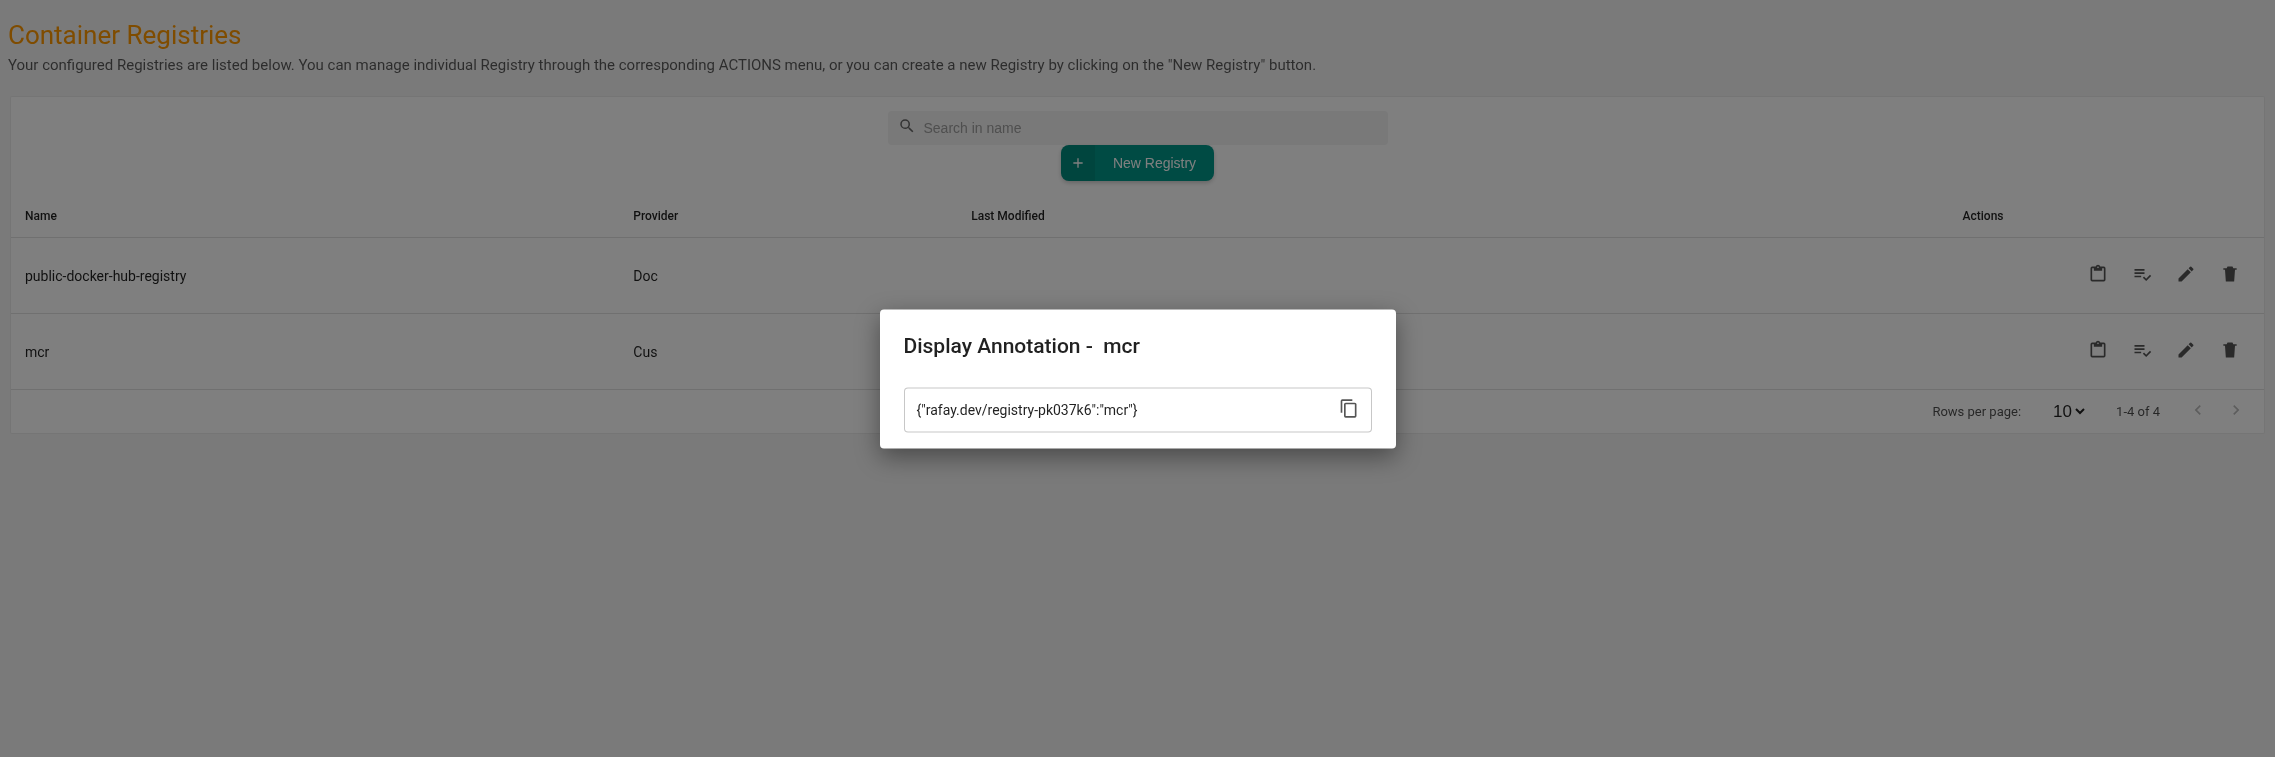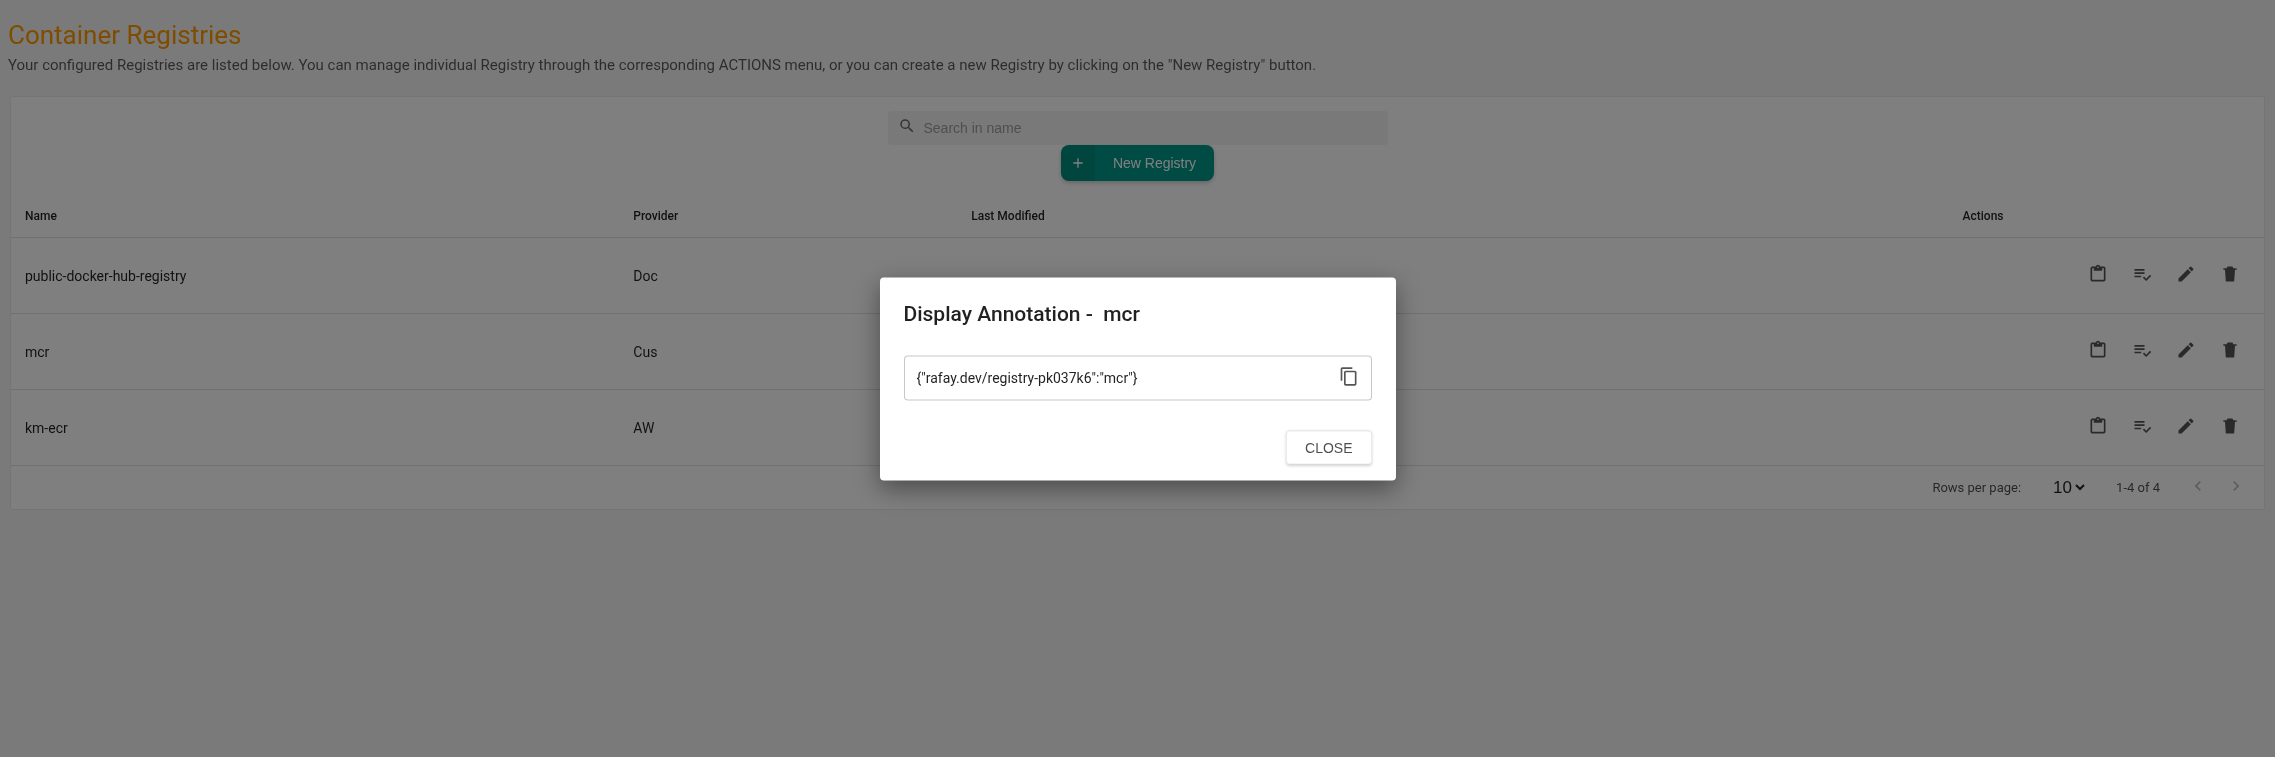--- a/index.html
+++ b/index.html
@@ -238,40 +238,20 @@
                     <path d="M3 17.25V21h3.75L17.81 9.94l-3.75-3.75L3 17.25zM20.71 7.04a1.003 1.003 0 000-1.42l-2.34-2.34a1.003 1.003 0 00-1.42 0l-1.83 1.83 3.75 3.75 1.84-1.82z"></path>
                   </svg></span>
     <span><svg class="action-icon" viewBox="0 0 24 24">
                     <path d="M6 7h12l-1 14H7L6 7zm3-4h6l1 2h4v2H4V5h4l1-2z"></path>
                   </svg></span>
   </div></td>
           </tr>
           <tr>
     <td><span>mcr</span></td>
     <td>Cus</td>
-    <td></td>
-    <td class="actions-cell">
-  <div class="actions-group">
-    <span><svg class="action-icon" viewBox="0 0 24 24">
-                    <path d="M19 3h-4.18A3 3 0 0012 1a3 3 0 00-2.82 2H5a2 2 0 00-2 2v14a2 2 0 002 2h14a2 2 0 002-2V5a2 2 0 00-2-2zm-7 0a1 1 0 11-1 1 1 1 0 011-1zm7 16H5V5h2v3h10V5h2z"></path>
-                  </svg></span>
-    <span><svg class="action-icon" viewBox="0 0 24 24">
-                    <path d="M3 6h12v2H3zm0 4h12v2H3zm0 4h8v2H3zm18.59-1L17 17.59l-2.59-2.59L13 16.41 17 20.41l6-6z"></path>
-                  </svg></span>
-    <span><svg class="action-icon" viewBox="0 0 24 24">
-                    <path d="M3 17.25V21h3.75L17.81 9.94l-3.75-3.75L3 17.25zM20.71 7.04a1.003 1.003 0 000-1.42l-2.34-2.34a1.003 1.003 0 00-1.42 0l-1.83 1.83 3.75 3.75 1.84-1.82z"></path>
-                  </svg></span>
-    <span><svg class="action-icon" viewBox="0 0 24 24">
-                    <path d="M6 7h12l-1 14H7L6 7zm3-4h6l1 2h4v2H4V5h4l1-2z"></path>
-                  </svg></span>
-  </div></td>
-          </tr>
-          <tr>
-    <td><span>km-ecr</span></td>
-    <td>AW</td>
     <td></td>
     <td class="actions-cell">
   <div class="actions-group">
     <span><svg class="action-icon" viewBox="0 0 24 24">
                     <path d="M19 3h-4.18A3 3 0 0012 1a3 3 0 00-2.82 2H5a2 2 0 00-2 2v14a2 2 0 002 2h14a2 2 0 002-2V5a2 2 0 00-2-2zm-7 0a1 1 0 11-1 1 1 1 0 011-1zm7 16H5V5h2v3h10V5h2z"></path>
                   </svg></span>
     <span><svg class="action-icon" viewBox="0 0 24 24">
                     <path d="M3 6h12v2H3zm0 4h12v2H3zm0 4h8v2H3zm18.59-1L17 17.59l-2.59-2.59L13 16.41 17 20.41l6-6z"></path>
                   </svg></span>
     <span><svg class="action-icon" viewBox="0 0 24 24">
@@ -317,16 +297,13 @@
     <span>mcr</span>
   </div>
   <div class="annotation-field">
     <span>{"rafay.dev/registry-pk037k6":"mcr"}</span>
     <span>
       <svg class="copy-icon" viewBox="0 0 24 24">
           <path d="M16 1H4a2 2 0 00-2 2v14h2V3h12V1zm3 4H8a2 2 0 00-2 2v14a2 2 0 002 2h11a2 2 0 002-2V7a2 2 0 00-2-2zm0 16H8V7h11v14z"></path>
         </svg>
     </span>
   </div>
-  <div class="dialog-actions">
-    <button class="close-btn">CLOSE</button>
-  </div>
 </div>
 
 </body></html>

